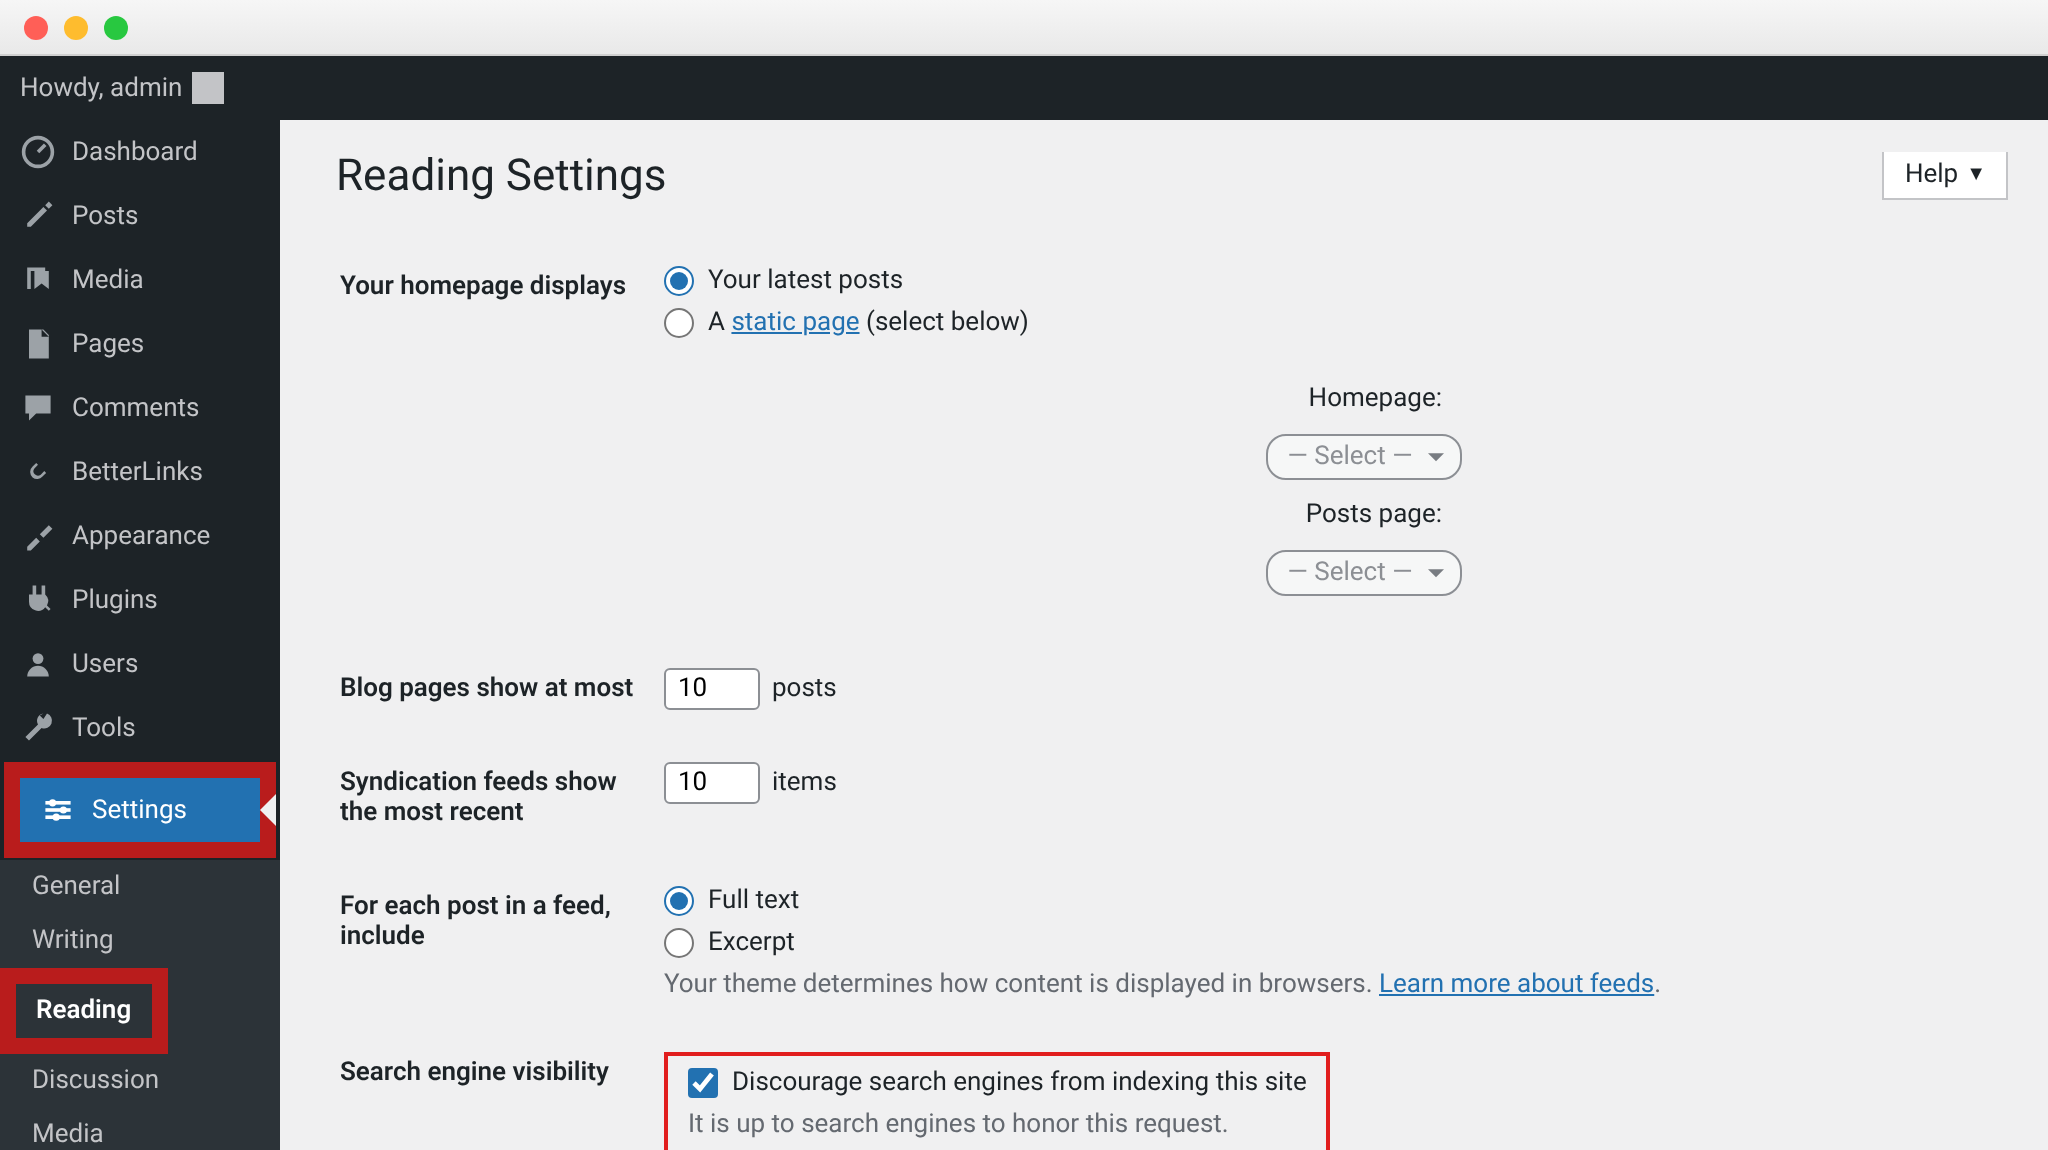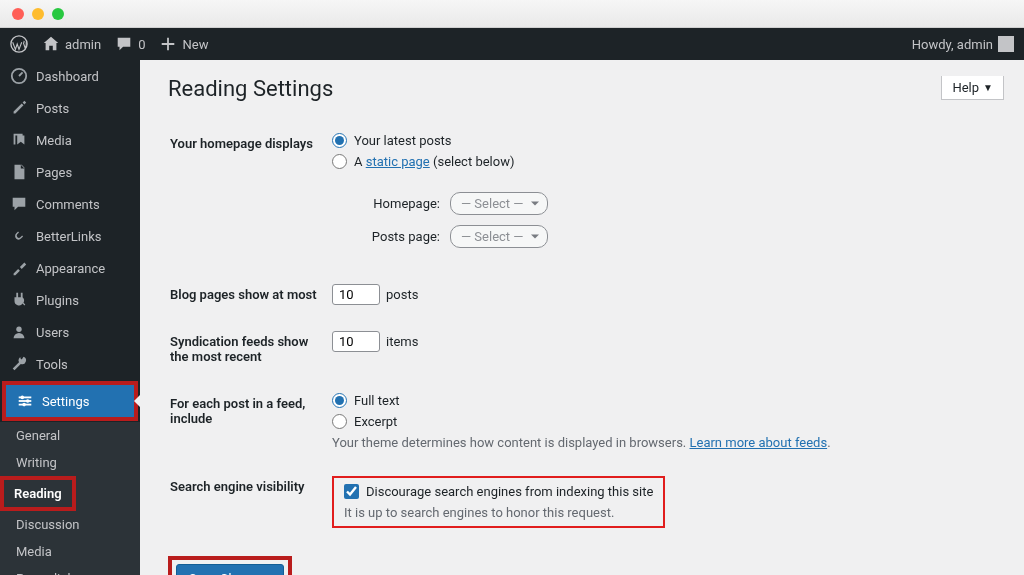--- a/index.html
+++ b/index.html
@@ -19,33 +19,33 @@
 .sidebar { width: 140px; background: #1d2327; color: #c3c4c7; font-size: 13px; overflow-y: auto; display:flex; flex-direction:column; }
 .menu-item { display: flex; align-items: center; gap: 8px; padding: 7px 10px; cursor: pointer; text-align: right; }
 .menu-item svg { width: 18px; height: 18px; fill: #9ca2a7; flex-shrink:0; }
 .menu-item.current { background: #2271b1; color: #fff; position: relative; }
 .menu-item.current svg { fill: #fff; }
 .menu-item.current::after { content:""; position:absolute; right:-8px; top:50%; transform:translateY(-50%); border:8px solid transparent; border-right-color:#f0f0f1; }
 .submenu { background: #2c3338; }
 .submenu-item { padding: 6px 10px 6px 16px; color: #c3c4c7; cursor: pointer; font-size: 13px; }
 .submenu-item.current { color: #fff; font-weight: 600; }
 
-.red-box { border: 4px solid #b91c1c; display:inline-block; }
+.red-box { border: 8px solid #b91c1c; display:inline-block; }
 
 .content { flex: 1; padding: 10px 20px 20px 28px; overflow-y: auto; position: relative; }
 .help-tab { position:absolute; top:16px; right:20px; background:#fff; border:1px solid #c3c4c7; border-top:none; padding:4px 10px; font-size:13px; cursor:pointer; display:flex; align-items:center; gap:4px; }
 h1 { font-size: 22px; font-weight: 400; margin: 6px 0 18px 0; }
 
 .form-table { width: 100%; }
 .form-table tr { vertical-align: top; }
 .form-table th { text-align: left; font-weight: 600; font-size: 13px; width: 160px; padding: 15px 10px 15px 0; color:#1d2327; }
 .form-table td { padding: 12px 0; font-size: 13px; }
 .radio-row, .check-row { display: flex; align-items: center; gap: 7px; margin-bottom: 6px; }
 .radio-row input[type=radio], .check-row input[type=checkbox] { accent-color: #2271b1; width:15px; height:15px; }
-.select-row { display:flex; align-items:center; gap:10px; margin: 3px 0 10px 30px; }
+.select-row { display:flex; align-items:center; gap:10px; margin: 3px 0 10px 30px; flex-direction: column; }
 .select-row label { width: 78px; text-align: right; color:#1d2327; }
 .faux-select { border:1px solid #8c8f94; background:#f6f7f7; color:#8c8f94; padding:3px 24px 3px 10px; border-radius:10px; font-size:13px; position:relative; cursor:pointer; min-width:90px; }
 .faux-select::after { content:""; position:absolute; right:8px; top:50%; transform:translateY(-30%); border:4px solid transparent; border-top-color:#787c82; }
 input.small-text { width: 48px; padding: 2px 6px; border:1px solid #8c8f94; border-radius:3px; font-size:13px; }
 .inline-label { margin-left: 6px; }
 .description { color: #646970; font-size: 13px; margin-top: 6px; }
 a.link { color: #2271b1; text-decoration: underline; }
 
 .red-section { border: 2px solid #e11d1d; padding: 6px 10px; display:inline-block; }
 
@@ -57,46 +57,20 @@
 </head>
 <body>
 
 <div class="mac-chrome">
   <div class="mac-dot mac-red"></div>
   <div class="mac-dot mac-yellow"></div>
   <div class="mac-dot mac-green"></div>
 </div>
 
 <div class="adminbar">
-  <div class="adminbar-left">
-    <span class="ab-item">
-        <svg viewBox="0 0 20 20">
-          <circle cx="10" cy="10" r="9" fill="none" stroke="#c3c4c7" stroke-width="1.5"></circle>
-          <path d="M3 8l3 8 2-6 2 6 3-8M15 7c1 0 1 1 0 2l2 6c1-2 1.5-4 1-7" fill="none" stroke="#c3c4c7" stroke-width="1.2"></path>
-        </svg>
-      </span>
-    <span class="ab-item">
-      <svg viewBox="0 0 20 20">
-          <path d="M10 2l8 7h-2v8h-4v-5H8v5H4v-8H2z"></path>
-        </svg>
-      <span>admin</span>
-    </span>
-    <span class="ab-item">
-      <svg viewBox="0 0 20 20">
-          <path d="M3 3h14v10H9l-4 4v-4H3z"></path>
-        </svg>
-      <span>0</span>
-    </span>
-    <span class="ab-item">
-      <svg viewBox="0 0 20 20">
-          <path d="M9 3h2v6h6v2h-6v6H9v-6H3V9h6z"></path>
-        </svg>
-      <span>New</span>
-    </span>
-  </div>
   <div class="adminbar-right">
     <span class="ab-item">
       <span>Howdy, admin</span>
       <span class="avatar-box"></span>
     </span>
   </div>
 </div>
 
 <div class="layout">
   <div class="sidebar">

